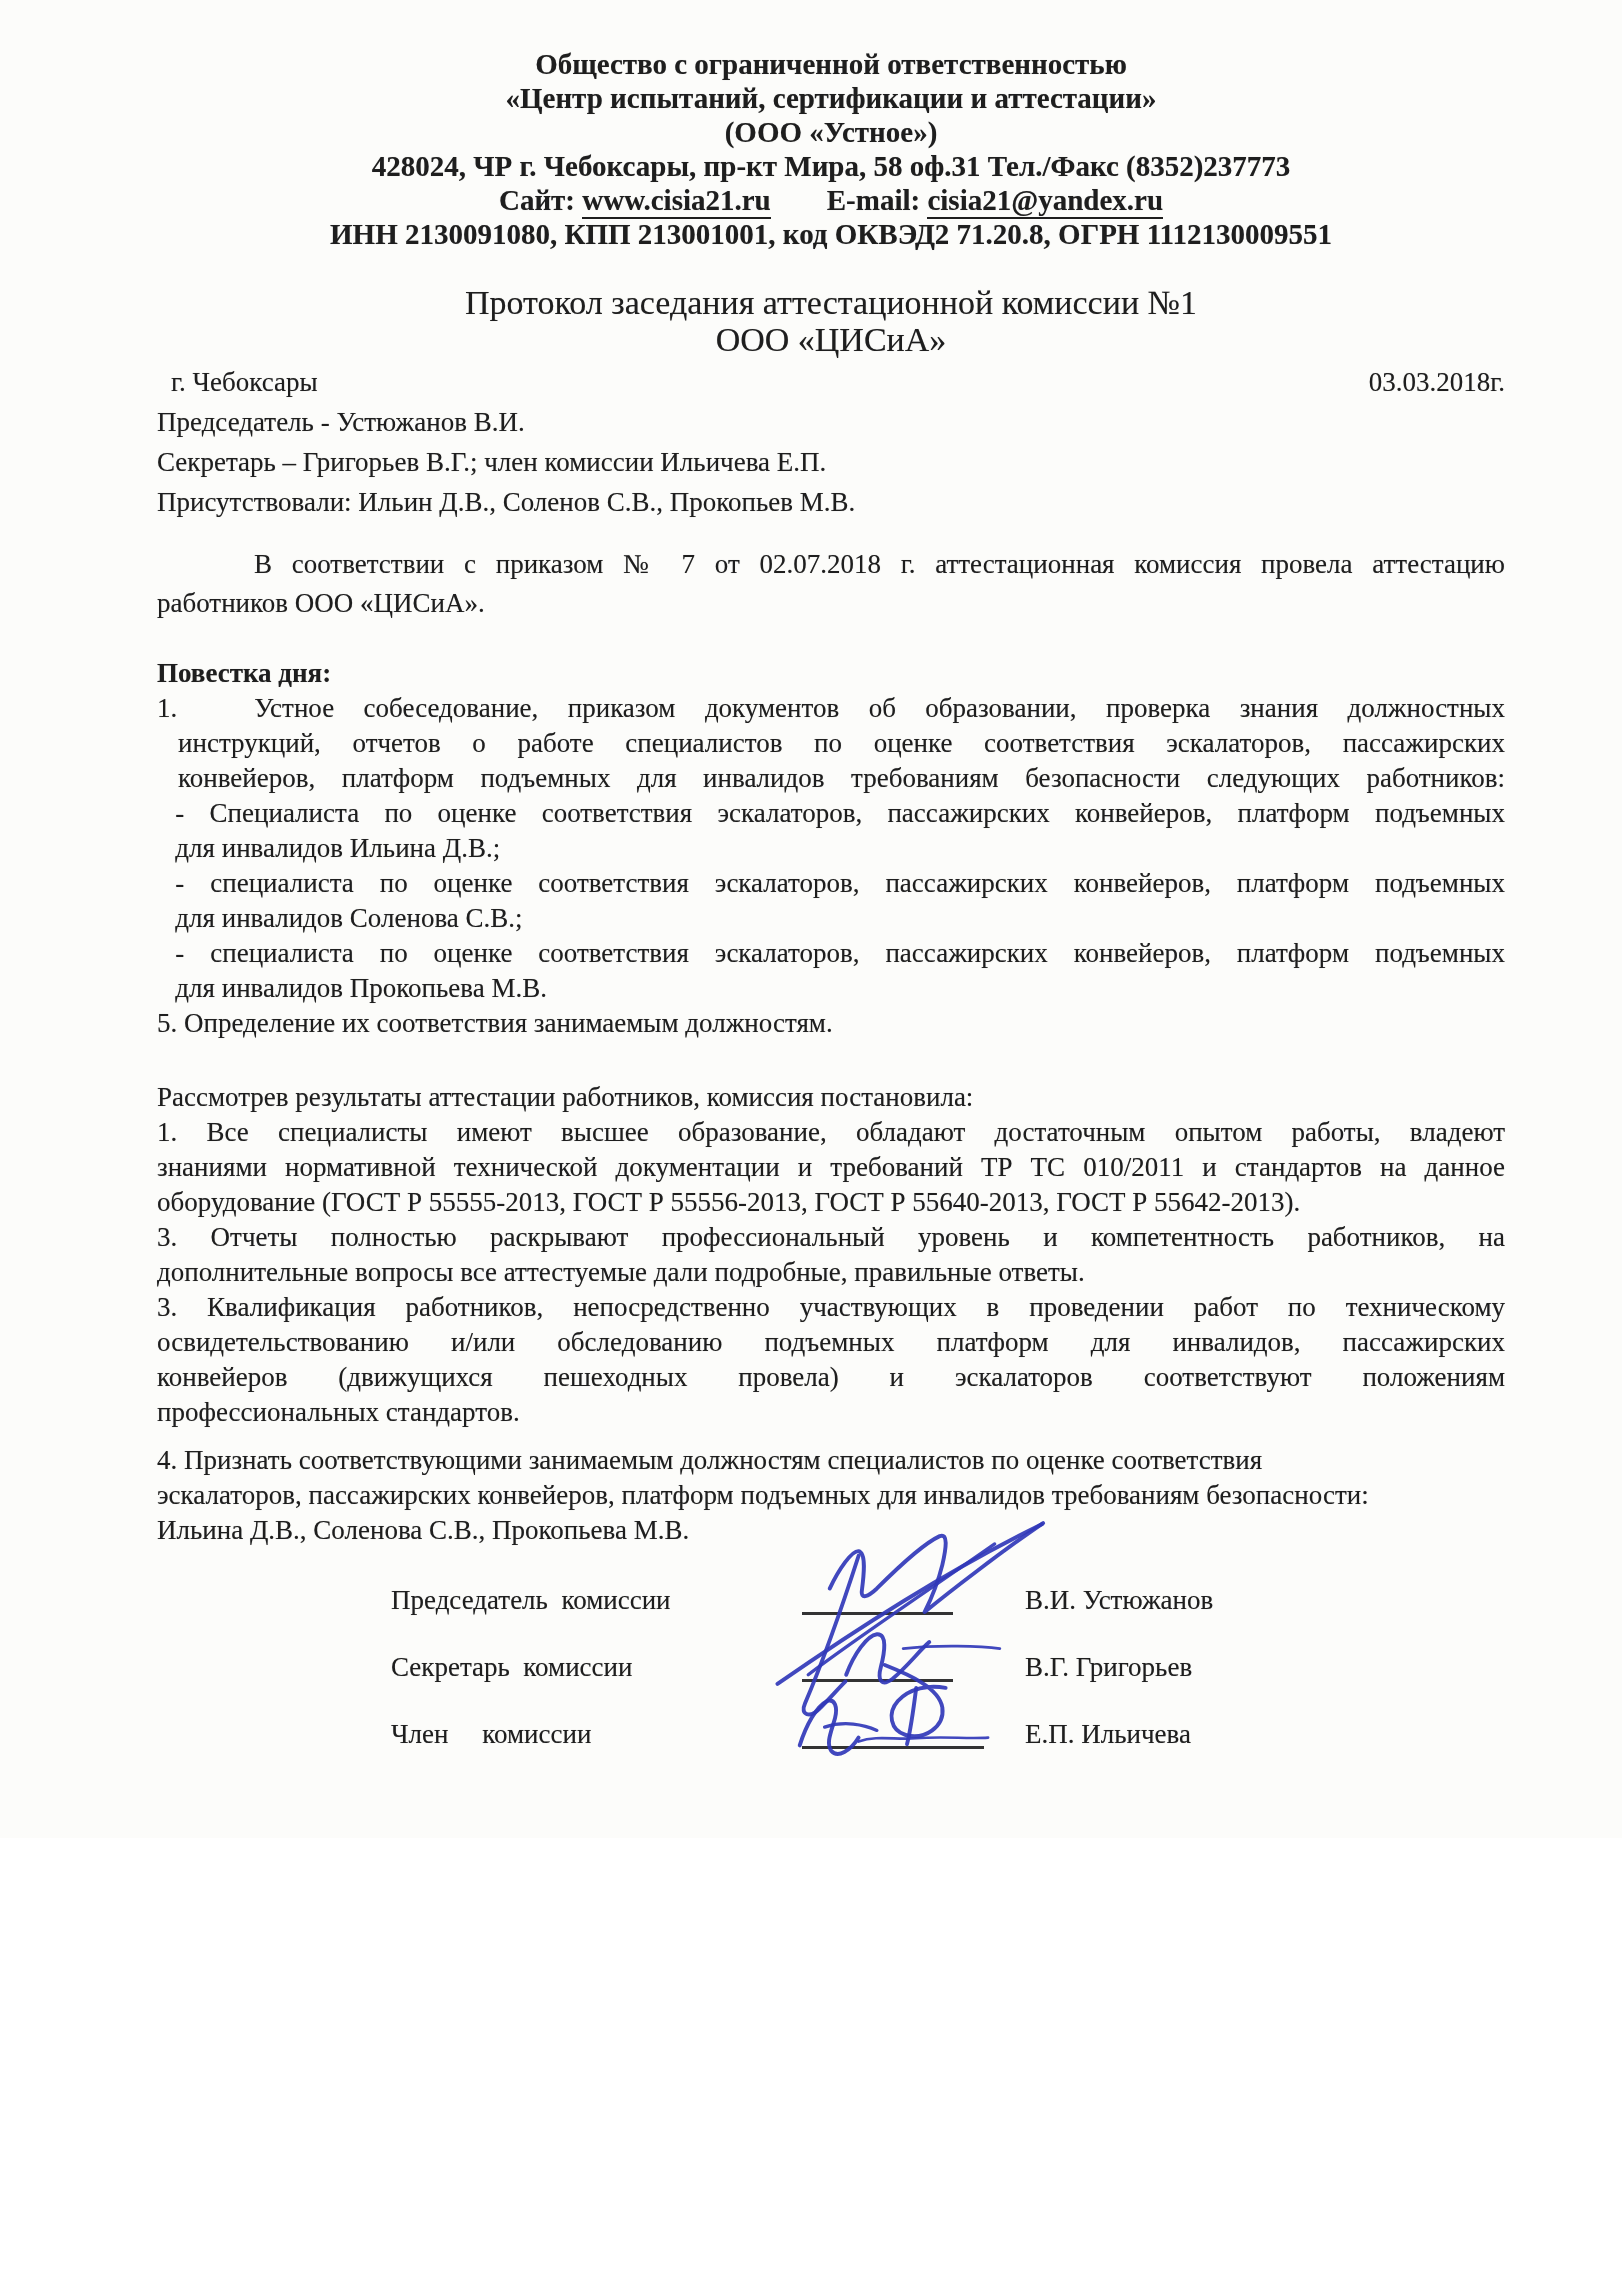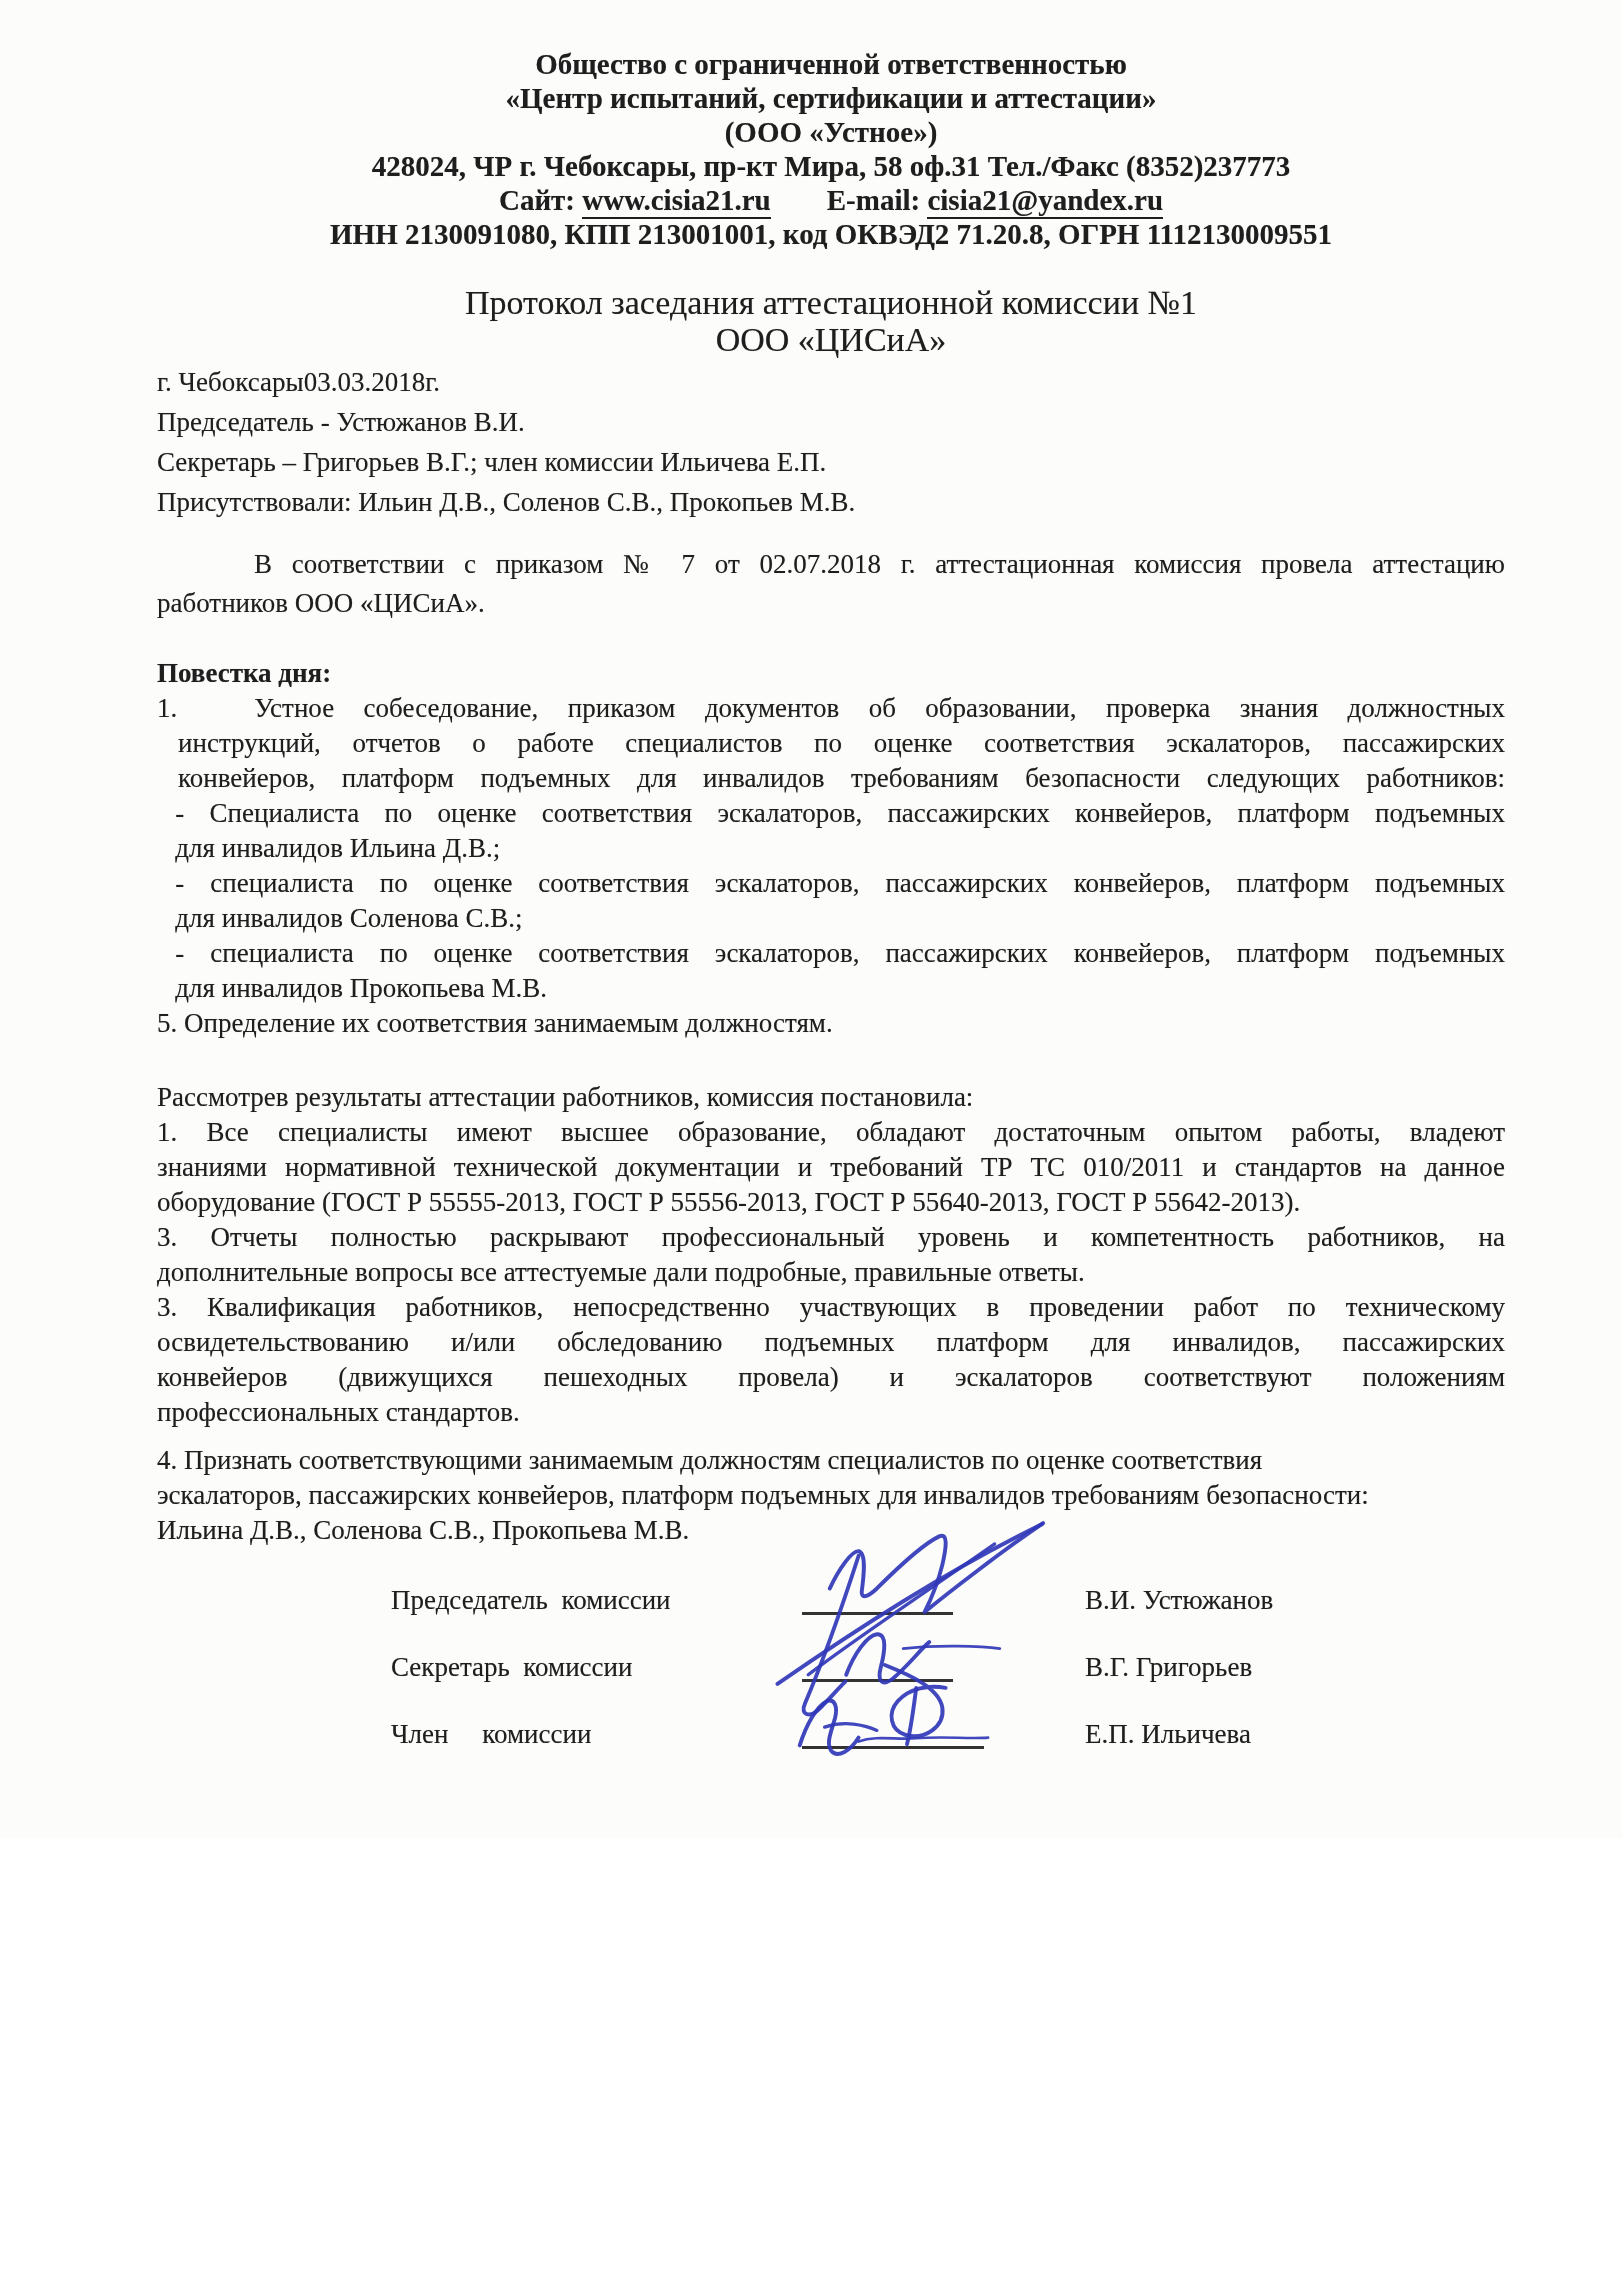--- a/index.html
+++ b/index.html
@@ -17,21 +17,21 @@
 
   
   .letterhead { text-align:center; font-weight:bold; font-size:29px; line-height:34px; }
   .letterhead .u { border-bottom:2.6px solid #1e1e1e; padding-bottom:0.7px; }
   .lh-gap { display:inline-block; width:56px; }
 
   
   .doc-title { margin-top:33px; text-align:center; font-size:34px; line-height:37px; }
 
   
-  .city-date { margin-top:3.9px; display:flex; justify-content:flex-start; font-size:27px; line-height:40px; }
+  .city-date { margin-top:3.9px; display:flex; justify-content:space-between; font-size:27px; line-height:40px;margin-left:14px; }
   .meta { font-size:27px; line-height:40px; }
 
   
   .body-block { font-size:27px; line-height:35px; }
   .lh60 { line-height:39px; }
   .jl { text-align:justify; text-align-last:justify; }
   .ind148 { padding-left:97px; }
   .ind32 { padding-left:21px; }
   .ind28 { padding-left:18.3px; }
   .mt-intro { margin-top:23.6px; }
@@ -40,21 +40,21 @@
   .mt-p4 { margin-top:13px; }
   .bold { font-weight:bold; }
   .tab { display:inline-block; width:77px; }
 
   
   .sig-section { margin-top:16.4px; }
   .sig-row { position:relative; height:67px; font-size:27px; }
   .sig-role { position:absolute; left:234px; bottom:15.7px; white-space:pre; }
   .sig-rule { position:absolute; left:645px; bottom:17px; width:151px; border-bottom:3.3px solid #333; }
   .sig-rule.wide { width:182px; }
-  .sig-name { position:absolute; left:928px; bottom:15.7px;text-align:right; }
+  .sig-name { position:absolute; left:868px; bottom:15.7px;text-align:right; }
 
   .spec-section { margin-top:96px; }
   .spec-row { position:relative; height:65px; font-size:27px; }
   .spec-label { position:absolute; left:0; bottom:33px; }
   .spec-rule { position:absolute; left:650px; bottom:17px; width:216px; border-bottom:3.3px solid #333; }
   .spec-name { position:absolute; left:890px; bottom:15.7px; }
 
   
   .ink-layer { position:absolute; left:0; top:0; width:1623px; height:2295px; pointer-events:none; }
   .ink-layer path { fill:none; stroke:var(--ink, #3138b8); stroke-linecap:round; stroke-linejoin:round; opacity:.92; }

